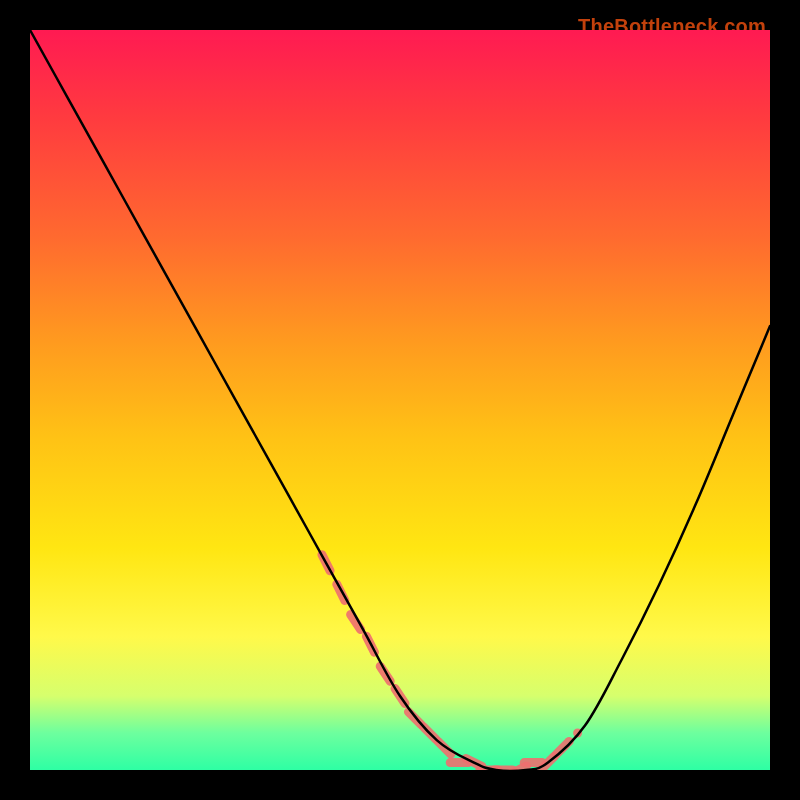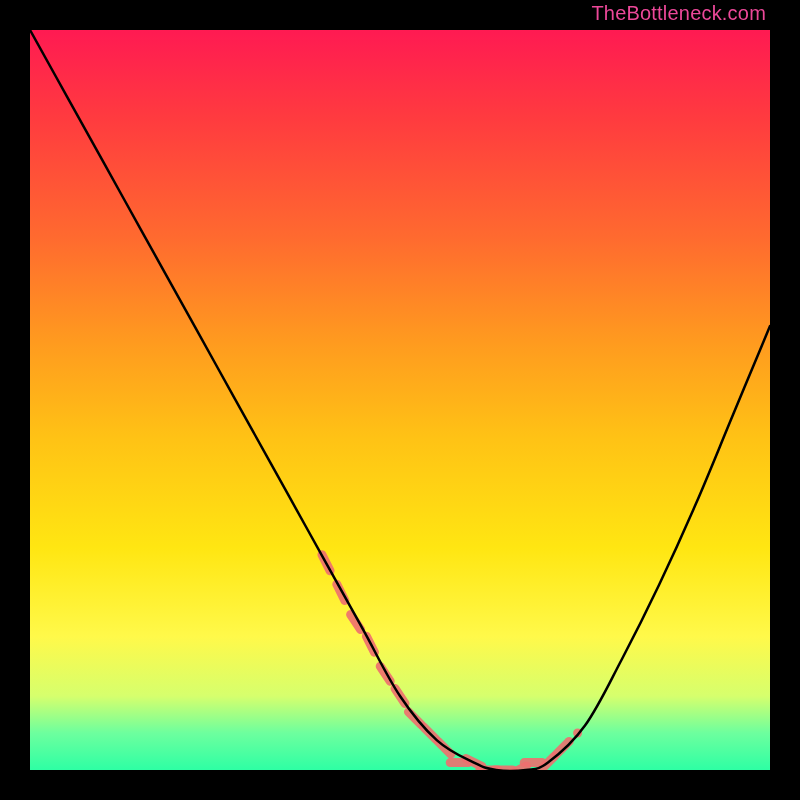--- a/index.html
+++ b/index.html
@@ -34,25 +34,25 @@
       #ffc215 55%,
       #ffe612 70%,
       #fff94a 82%,
       #d6ff6d 90%,
       #6dff9e 95%,
       #2effa4 100%
     );
   }
   .watermark {
     position: absolute;
-    top: 2px;
+    top: 15px;
     right: 34px;
     font-size: 20px;
-    color: #ec4899;
-    font-weight: 400;
+    color: #c2410c;
+    font-weight: 700;
     letter-spacing: 0.2px;
   }
   svg.curve {
     position: absolute;
     left: 0;
     top: 0;
     width: 740px;
     height: 740px;
   }
 </style>

